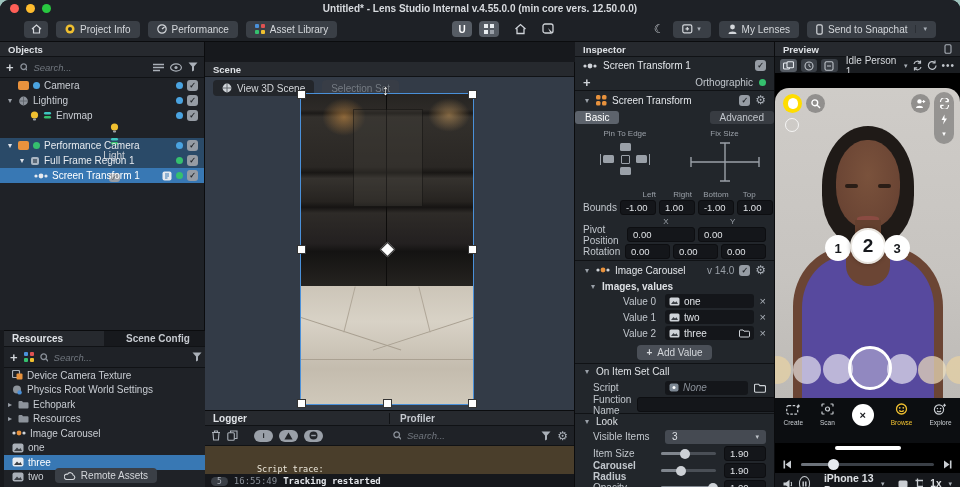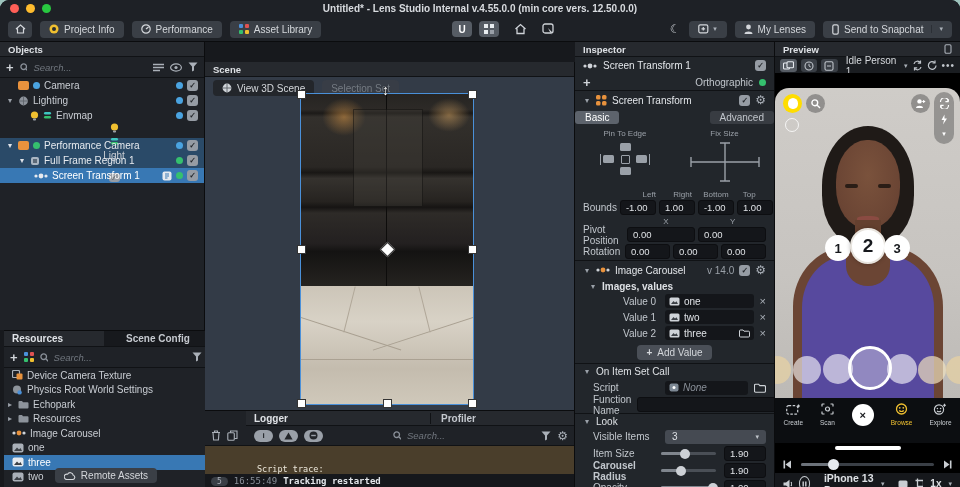--- a/index.html
+++ b/index.html
@@ -5,21 +5,21 @@
   html,body{margin:0;padding:0;background:#9ec4bd;}
   #app{position:relative;width:960px;height:487px;background:#17191d;border-radius:9px 9px 0 0;
        overflow:hidden;font-family:"Liberation Sans",sans-serif;color:#c6cbd2;font-size:10px;}
   .abs{position:absolute;}
   .flex{display:flex;align-items:center;}
   .grow{flex:1;}
   
   .titlebar{position:absolute;top:0;left:0;right:0;height:17px;background:#1e2126;}
   .tl{width:9px;height:9px;border-radius:50%;display:inline-block;margin-right:7px;}
   .title-text{position:absolute;top:3px;left:0;right:0;text-align:center;font-weight:bold;color:#d8dbdf;font-size:10px;}
-  .toolbar{position:absolute;top:17px;left:0;right:0;height:25px;background:#1e2126;border-bottom:1px solid #0b0c0e;display:flex;align-items:center;padding:0 8px;gap:8px;box-sizing:border-box;}
+  .toolbar{position:absolute;top:17px;left:0;right:0;height:25px;background:#1e2126;border-bottom:1px solid #0b0c0e;display:flex;align-items:center;padding:0 24px;gap:8px;box-sizing:border-box;}
   .tbtn{background:#3a3f46;border-radius:4px;height:17px;display:flex;align-items:center;gap:5px;padding:0 9px;color:#d4d7db;font-size:10px;cursor:default;}
   .sqbtn{background:#3a3f46;border-radius:4px;width:24px;height:17px;display:flex;align-items:center;justify-content:center;color:#d4d7db;}
   .seg{background:#565c64;border-radius:4px;width:20px;height:16px;display:flex;align-items:center;justify-content:center;color:#fff;font-weight:bold;}
   
   .panel-h{height:14px;background:#26292e;border-bottom:1px solid #101215;display:flex;align-items:center;padding:0 8px;font-weight:bold;color:#dde0e4;font-size:9.5px;}
   .ptool{height:20px;display:flex;align-items:center;padding:0 6px;gap:6px;border-bottom:1px solid #101215;}
   .srch{display:flex;align-items:center;gap:4px;flex:1;}
   .srch input{background:transparent;border:none;outline:none;color:#c6cbd2;font-style:italic;font-size:9.5px;width:100%;font-family:"Liberation Sans",sans-serif;}
   .srch input::placeholder{color:#70767e;font-style:italic;}
   .ic{display:inline-flex;align-items:center;justify-content:center;}
@@ -440,21 +440,21 @@
       <div class="abs" style="right:-4px;top:50%;margin-top:-4px;width:7px;height:7px;background:#fff;border:1px solid #333;"></div>
       <div class="abs" style="left:-4px;bottom:-4px;width:7px;height:7px;background:#fff;border:1px solid #333;"></div>
       <div class="abs" style="left:50%;margin-left:-4px;bottom:-4px;width:7px;height:7px;background:#fff;border:1px solid #333;"></div>
       <div class="abs" style="right:-4px;bottom:-4px;width:7px;height:7px;background:#fff;border:1px solid #333;"></div>
       <div class="abs" style="left:50%;top:50%;width:9px;height:9px;margin:-5px 0 0 -5px;background:#fff;border:1px solid #333;transform:rotate(45deg);"></div>
       <div class="abs" style="left:50%;top:-12px;margin-left:-5px;color:#fff;font-size:14px;text-shadow:0 0 2px #000,0 0 2px #000;">↕</div>
     </div>
   </div>
 
   <div class="abs" style="left:205px;top:410px;width:370px;height:77px;background:#1f2227;border-right:1px solid #0b0c0e;border-top:1px solid #0b0c0e;box-sizing:border-box;">
-    <div class="flex" style="height:14px;border-bottom:1px solid #101215;background:#26292e;margin-left:41px;">
+    <div class="flex" style="height:14px;border-bottom:1px solid #101215;background:#26292e;">
       <div style="width:184px;padding-left:8px;font-weight:bold;color:#e0e3e7;box-sizing:border-box;"><span>Logger</span></div>
       <div style="flex:1;padding-left:10px;font-weight:bold;color:#c5c9cf;border-left:1px solid #101215;box-sizing:border-box;"><span>Profiler</span></div>
     </div>
     <div class="ptool" style="height:19px;">
       <span class="ic">
           <svg width="10" height="11">
             <path d="M1 2.5 H9 M3.5 2.5 V1 H6.5 V2.5 M2 2.5 L2.6 10 H7.4 L8 2.5" fill="none" stroke="#aab0b8" stroke-width="1.1"></path>
           </svg>
         </span>
       <span class="ic">

